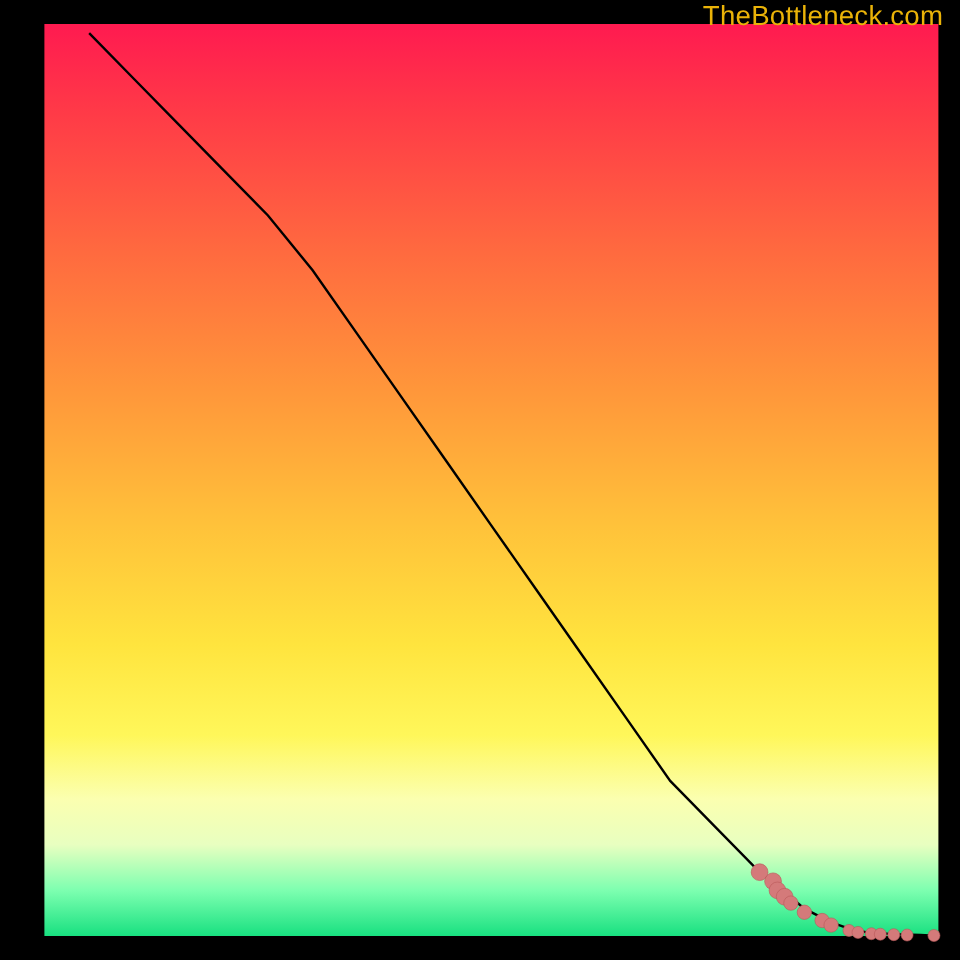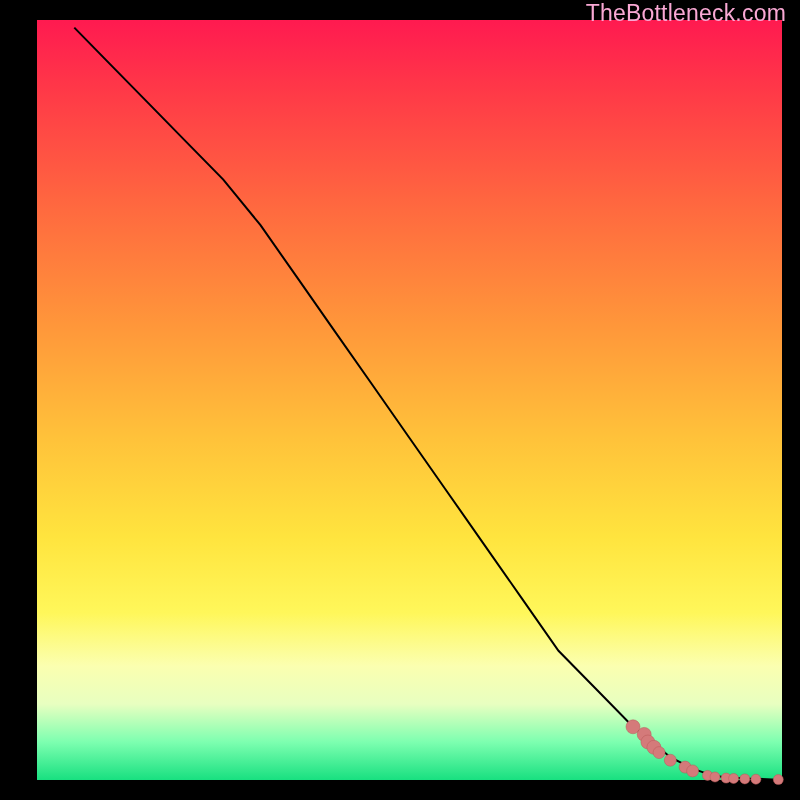--- a/index.html
+++ b/index.html
@@ -44,21 +44,21 @@
     left: 37px;
     top: 20px;
     width: 745px;
     height: 760px;
     overflow: visible;
   }
   .watermark {
     position: absolute;
     top: 0px;
     right: 14px;
-    color: #f9a8d4;
+    color: #eab308;
     font-size: 23px;
     font-weight: 500;
     letter-spacing: 0.2px;
   }
 </style>
 </head>
 <body>
 
 <div class="frame">
 

